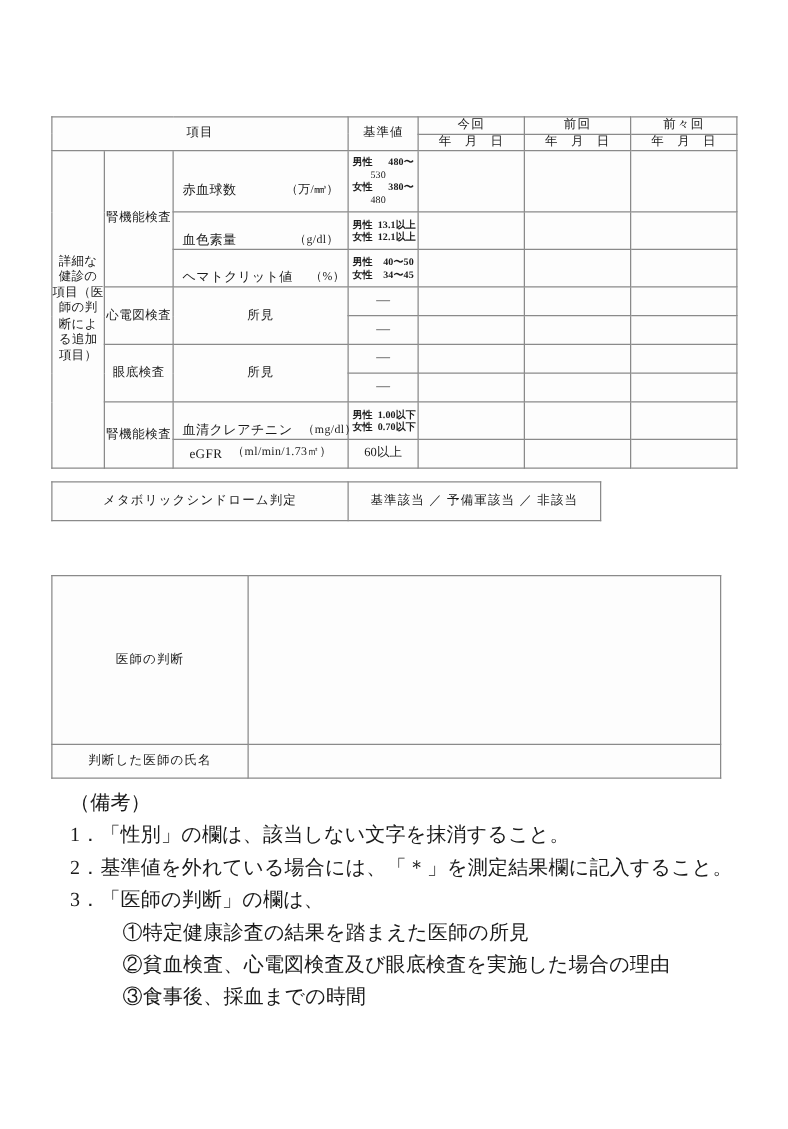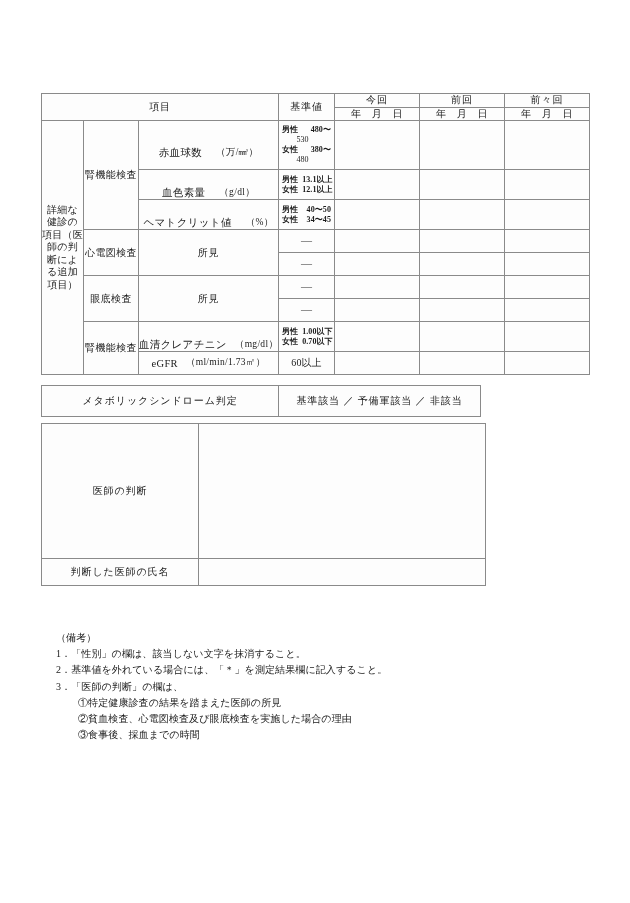--- a/index.html
+++ b/index.html
@@ -87,21 +87,21 @@
     align-items: center;
     justify-content: center;
     gap: 14px;
     padding: 0 7px;
     font-size: 10.5px;
     letter-spacing: 0.03em;
     white-space: nowrap;
   }
   .item .unit { font-size: 9.5px; }
   .item.tight { gap: 8px; }
-  .item.wide  { justify-content: center; margin-top: 16px; }
+  .item.wide  { justify-content: space-between; margin-top: 16px; }
 
   
   .std {
     font-size: 8px;
     line-height: 1.25;
     padding: 1px 3px;
     letter-spacing: 0.01em;
   }
   .std .srow {
     display: flex;
@@ -133,46 +133,46 @@
     top: 385px;
     width: 440px;
   }
   #metabo-wrap td { height: 30px; }
   .metabo-label  { font-size: 10.5px; letter-spacing: 0.09em; }
   .metabo-choices{ font-size: 10.5px; letter-spacing: 0.09em; }
 
   
   #judgement-wrap {
     left: 41px;
-    top: 423px;
-    width: 445px;
+    top: 460px;
+    width: 536px;
   }
   .jlabel { font-size: 10.5px; letter-spacing: 0.09em; }
   #judgement-wrap td.jbody  { height: 134px; }
   #judgement-wrap td.jname  { height: 26px; }
   .jfield { background: #fdfdfd; }
 
   
   #notes {
     left: 52px;
     top: 630px;
     width: 540px;
-    font-size: 10px;
+    font-size: 16px;
     line-height: 1.62;
     letter-spacing: 0.01em;
     color: #1a1a1a;
   }
   #notes .n-head { margin: 0 0 0 4px; }
   #notes .n-item {
     display: flex;
     margin-left: 4px;
   }
   #notes .n-num  { flex: 0 0 auto; }
   #notes .n-text { flex: 1 1 auto; }
-  #notes .n-sub  { margin-left: 26px; }
+  #notes .n-sub  { margin-left: 46px; }
 </style>
 </head>
 <body>
 
 <div class="sheet" id="detail-table-wrap">
   <table class="grid outer">
     <colgroup>
       <col style="width:42px">
         <col style="width:55px">
         <col style="width:140px">

